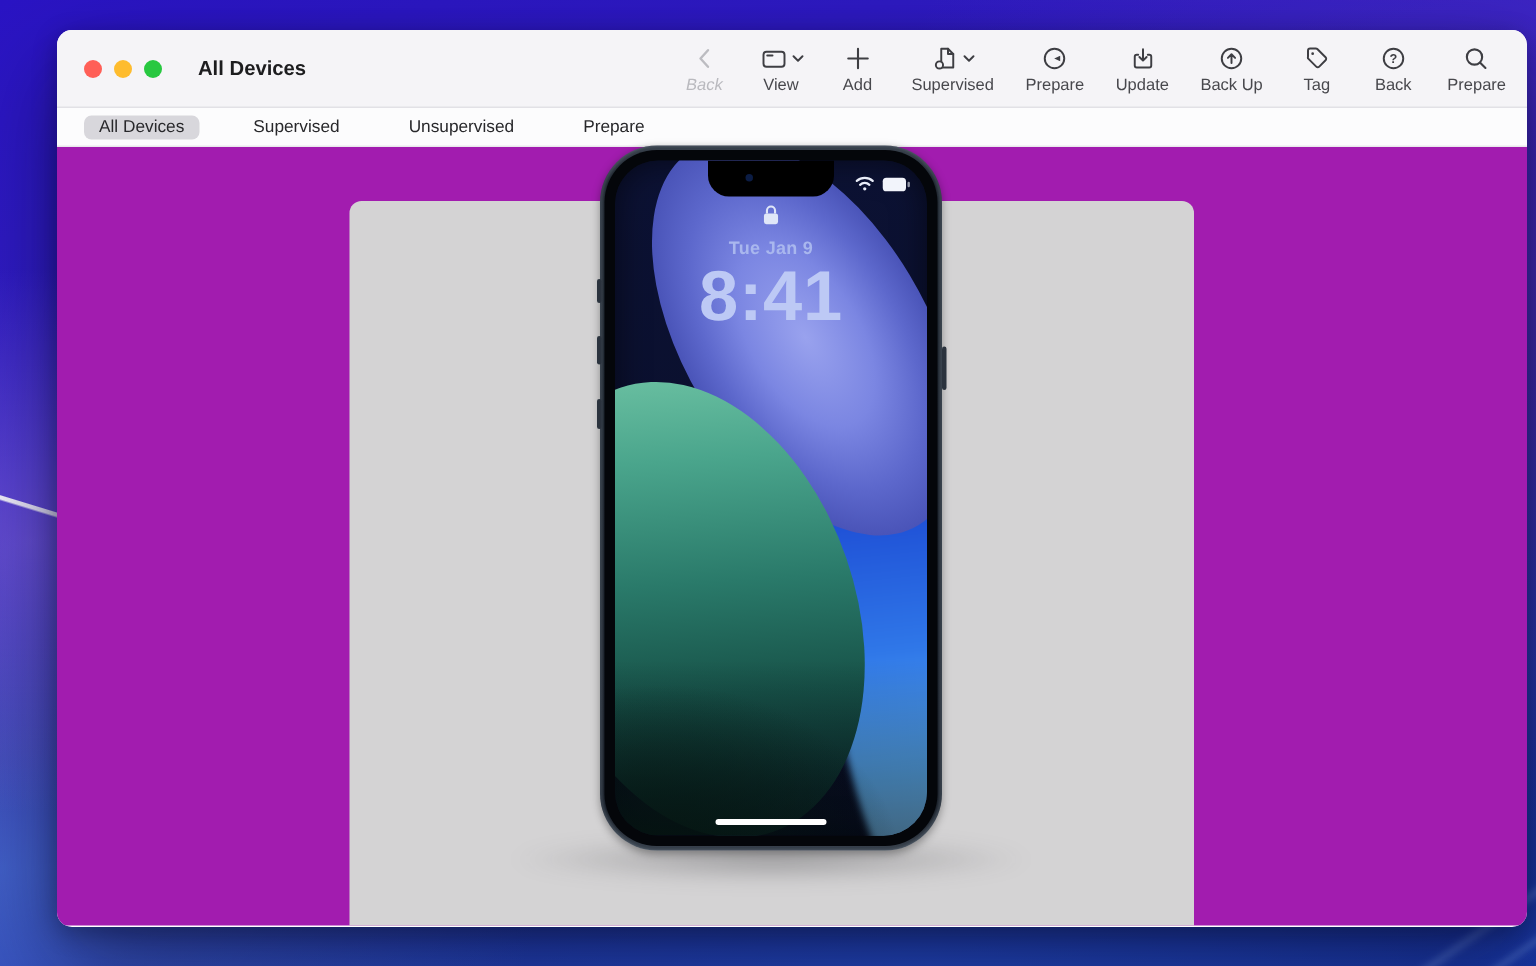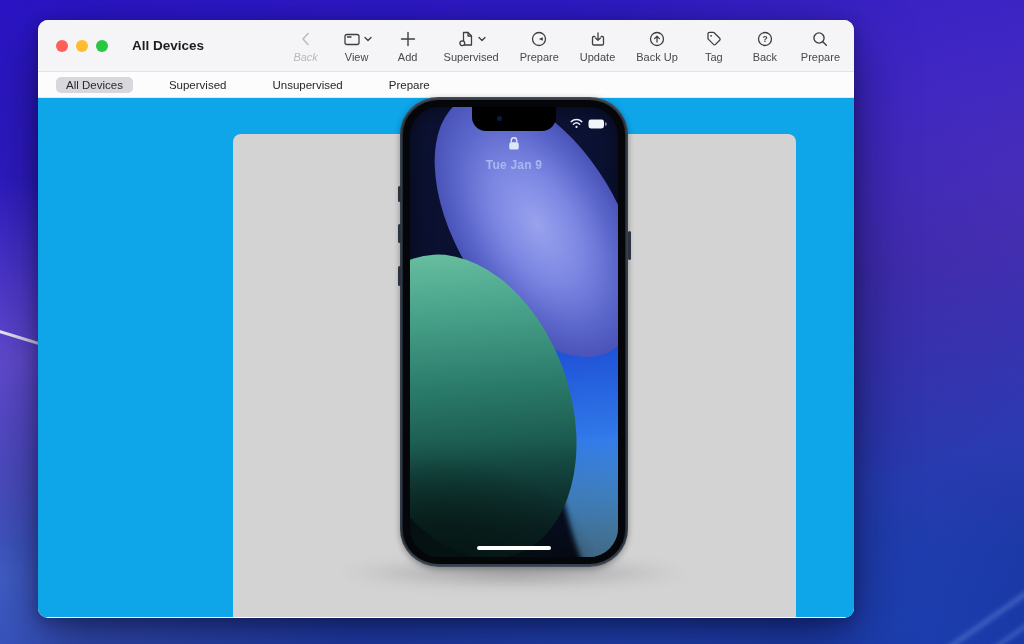--- a/index.html
+++ b/index.html
@@ -21,21 +21,21 @@
     transform:rotate(17deg); border-radius:2px; filter:blur(0.4px);
   }
   .streak-blue1, .streak-blue2 {
     position:absolute; background:rgba(150,190,255,0.28); border-radius:4px; filter:blur(2px);
   }
   .streak-blue1 { right:-30px; bottom:8px; width:170px; height:5px; transform:rotate(-35deg); }
   .streak-blue2 { right:-44px; bottom:-14px; width:170px; height:4px; transform:rotate(-35deg); }
 
   
   .window {
-    position:absolute; left:38px; top:20px; width:816px; height:598px;
+    position:absolute; left:38px; top:20px; width:980px; height:598px;
     background:#ffffff; border-radius:10px; overflow:hidden;
     box-shadow:0 26px 60px rgba(8,8,45,0.55), 0 4px 16px rgba(0,0,0,0.30);
   }
 
   
   .toolbar {
     position:relative; height:52px; background:#f5f4f7;
     border-bottom:1px solid #e2e1e6; display:flex; align-items:center;
   }
   .traffic { display:flex; gap:8px; padding-left:18px; }
@@ -50,21 +50,21 @@
 
   
   .tabbar {
     height:26px; background:#fcfcfd; border-bottom:1px solid #e9e8ec;
     display:flex; align-items:center; gap:26px; padding-left:18px;
   }
   .tab { font-size:11.5px; color:#28282b; padding:2px 10px; border-radius:5px; cursor:default; white-space:nowrap; }
   .tab.selected { background:#d8d7dc; }
 
   
-  .content { position:relative; height:519px; background:#0ea5e9; }
+  .content { position:relative; height:519px; background:#a21caf; }
   .canvas {
     position:absolute; left:195px; top:36px; width:563px; height:483px;
     background:#d4d3d4; border-radius:8px 8px 0 0;
   }
 
   
   .phone-wrap { position:absolute; left:167px; top:-37px; width:228px; height:470px; }
   .phone-shadow {
     position:absolute; left:50%; transform:translateX(-50%); top:458px;
     width:410px; height:36px; border-radius:50%;
@@ -310,20 +310,21 @@
             </div>
 
             <div class="lockicon">
               <svg width="13" height="15" viewBox="0 0 13 15" fill="none">
                   <path d="M3.8 6.3 V4.4 a2.7 2.7 0 0 1 5.4 0 V6.3" stroke="#dfe6f8" stroke-width="1.4" fill="none"></path>
                   <rect x="1.8" y="6.3" width="9.4" height="7.2" rx="1.6" fill="#dfe6f8"></rect>
                 </svg>
             </div>
 
             <div class="ls-date">Tue Jan 9</div>
+            <div class="ls-time">8:41</div>
 
             <div class="home-indicator"></div>
           </div>
         </div>
       </div>
     </div>
 
   </div>
 </div>
 

